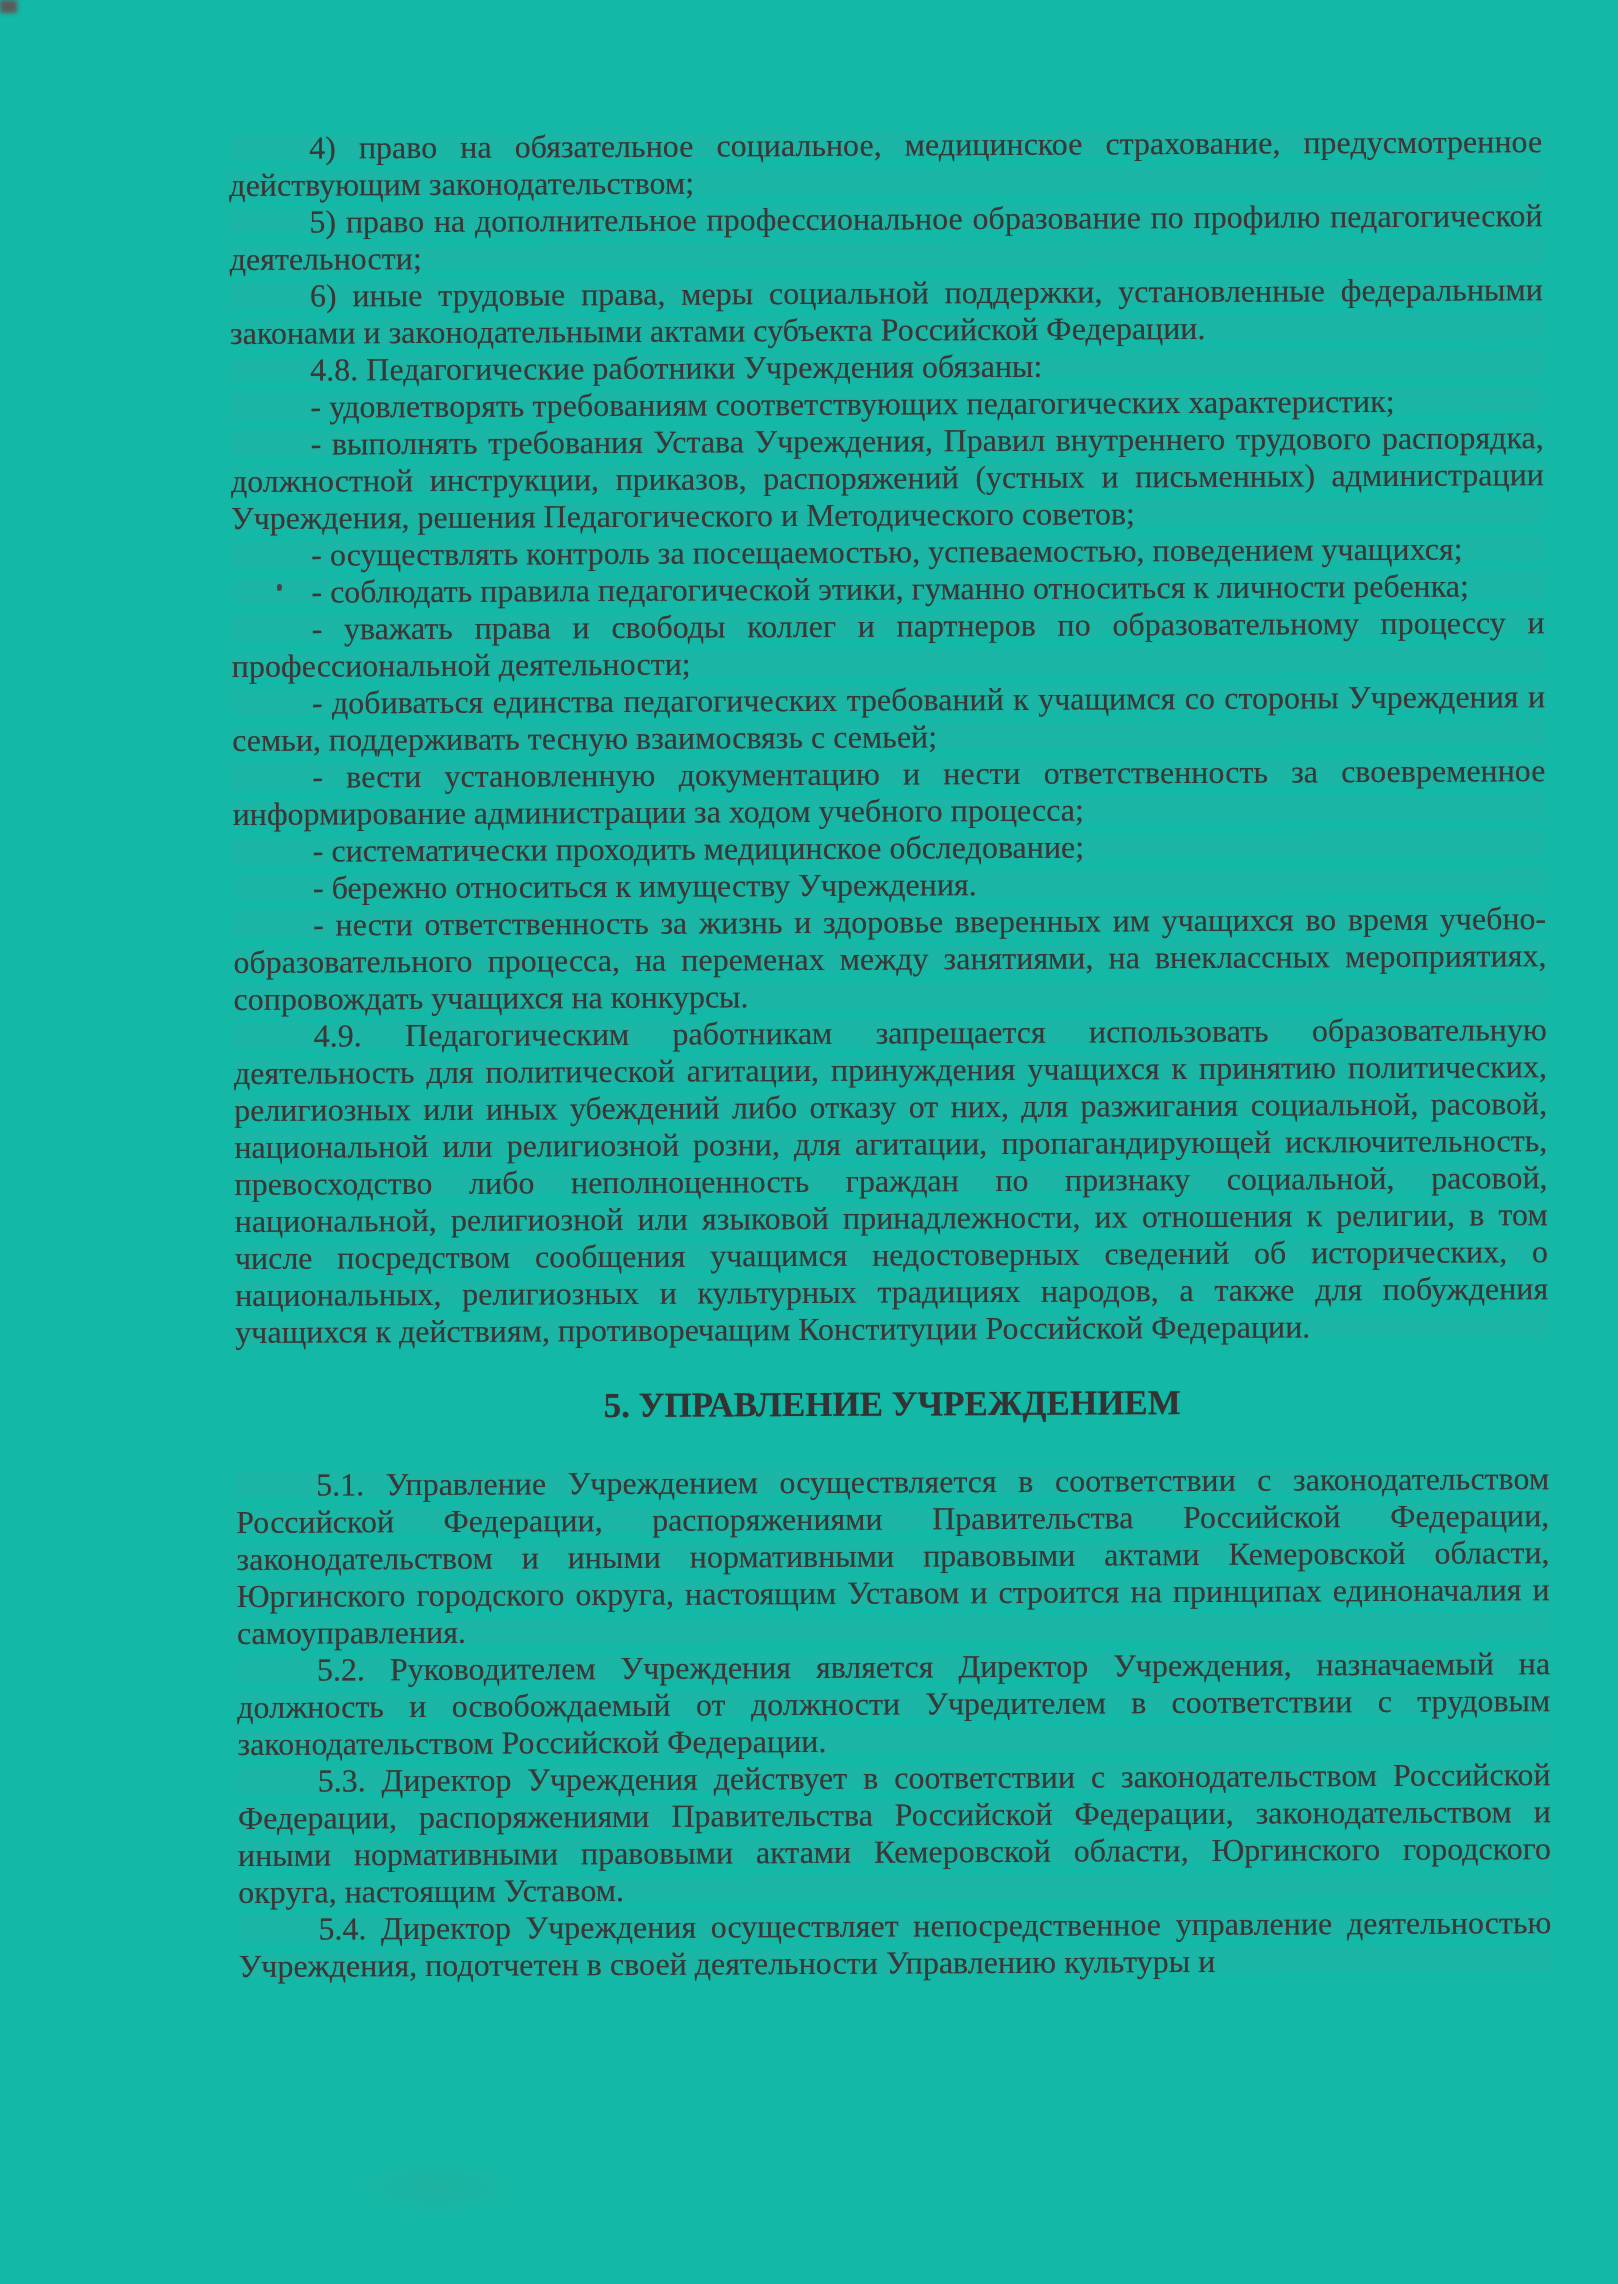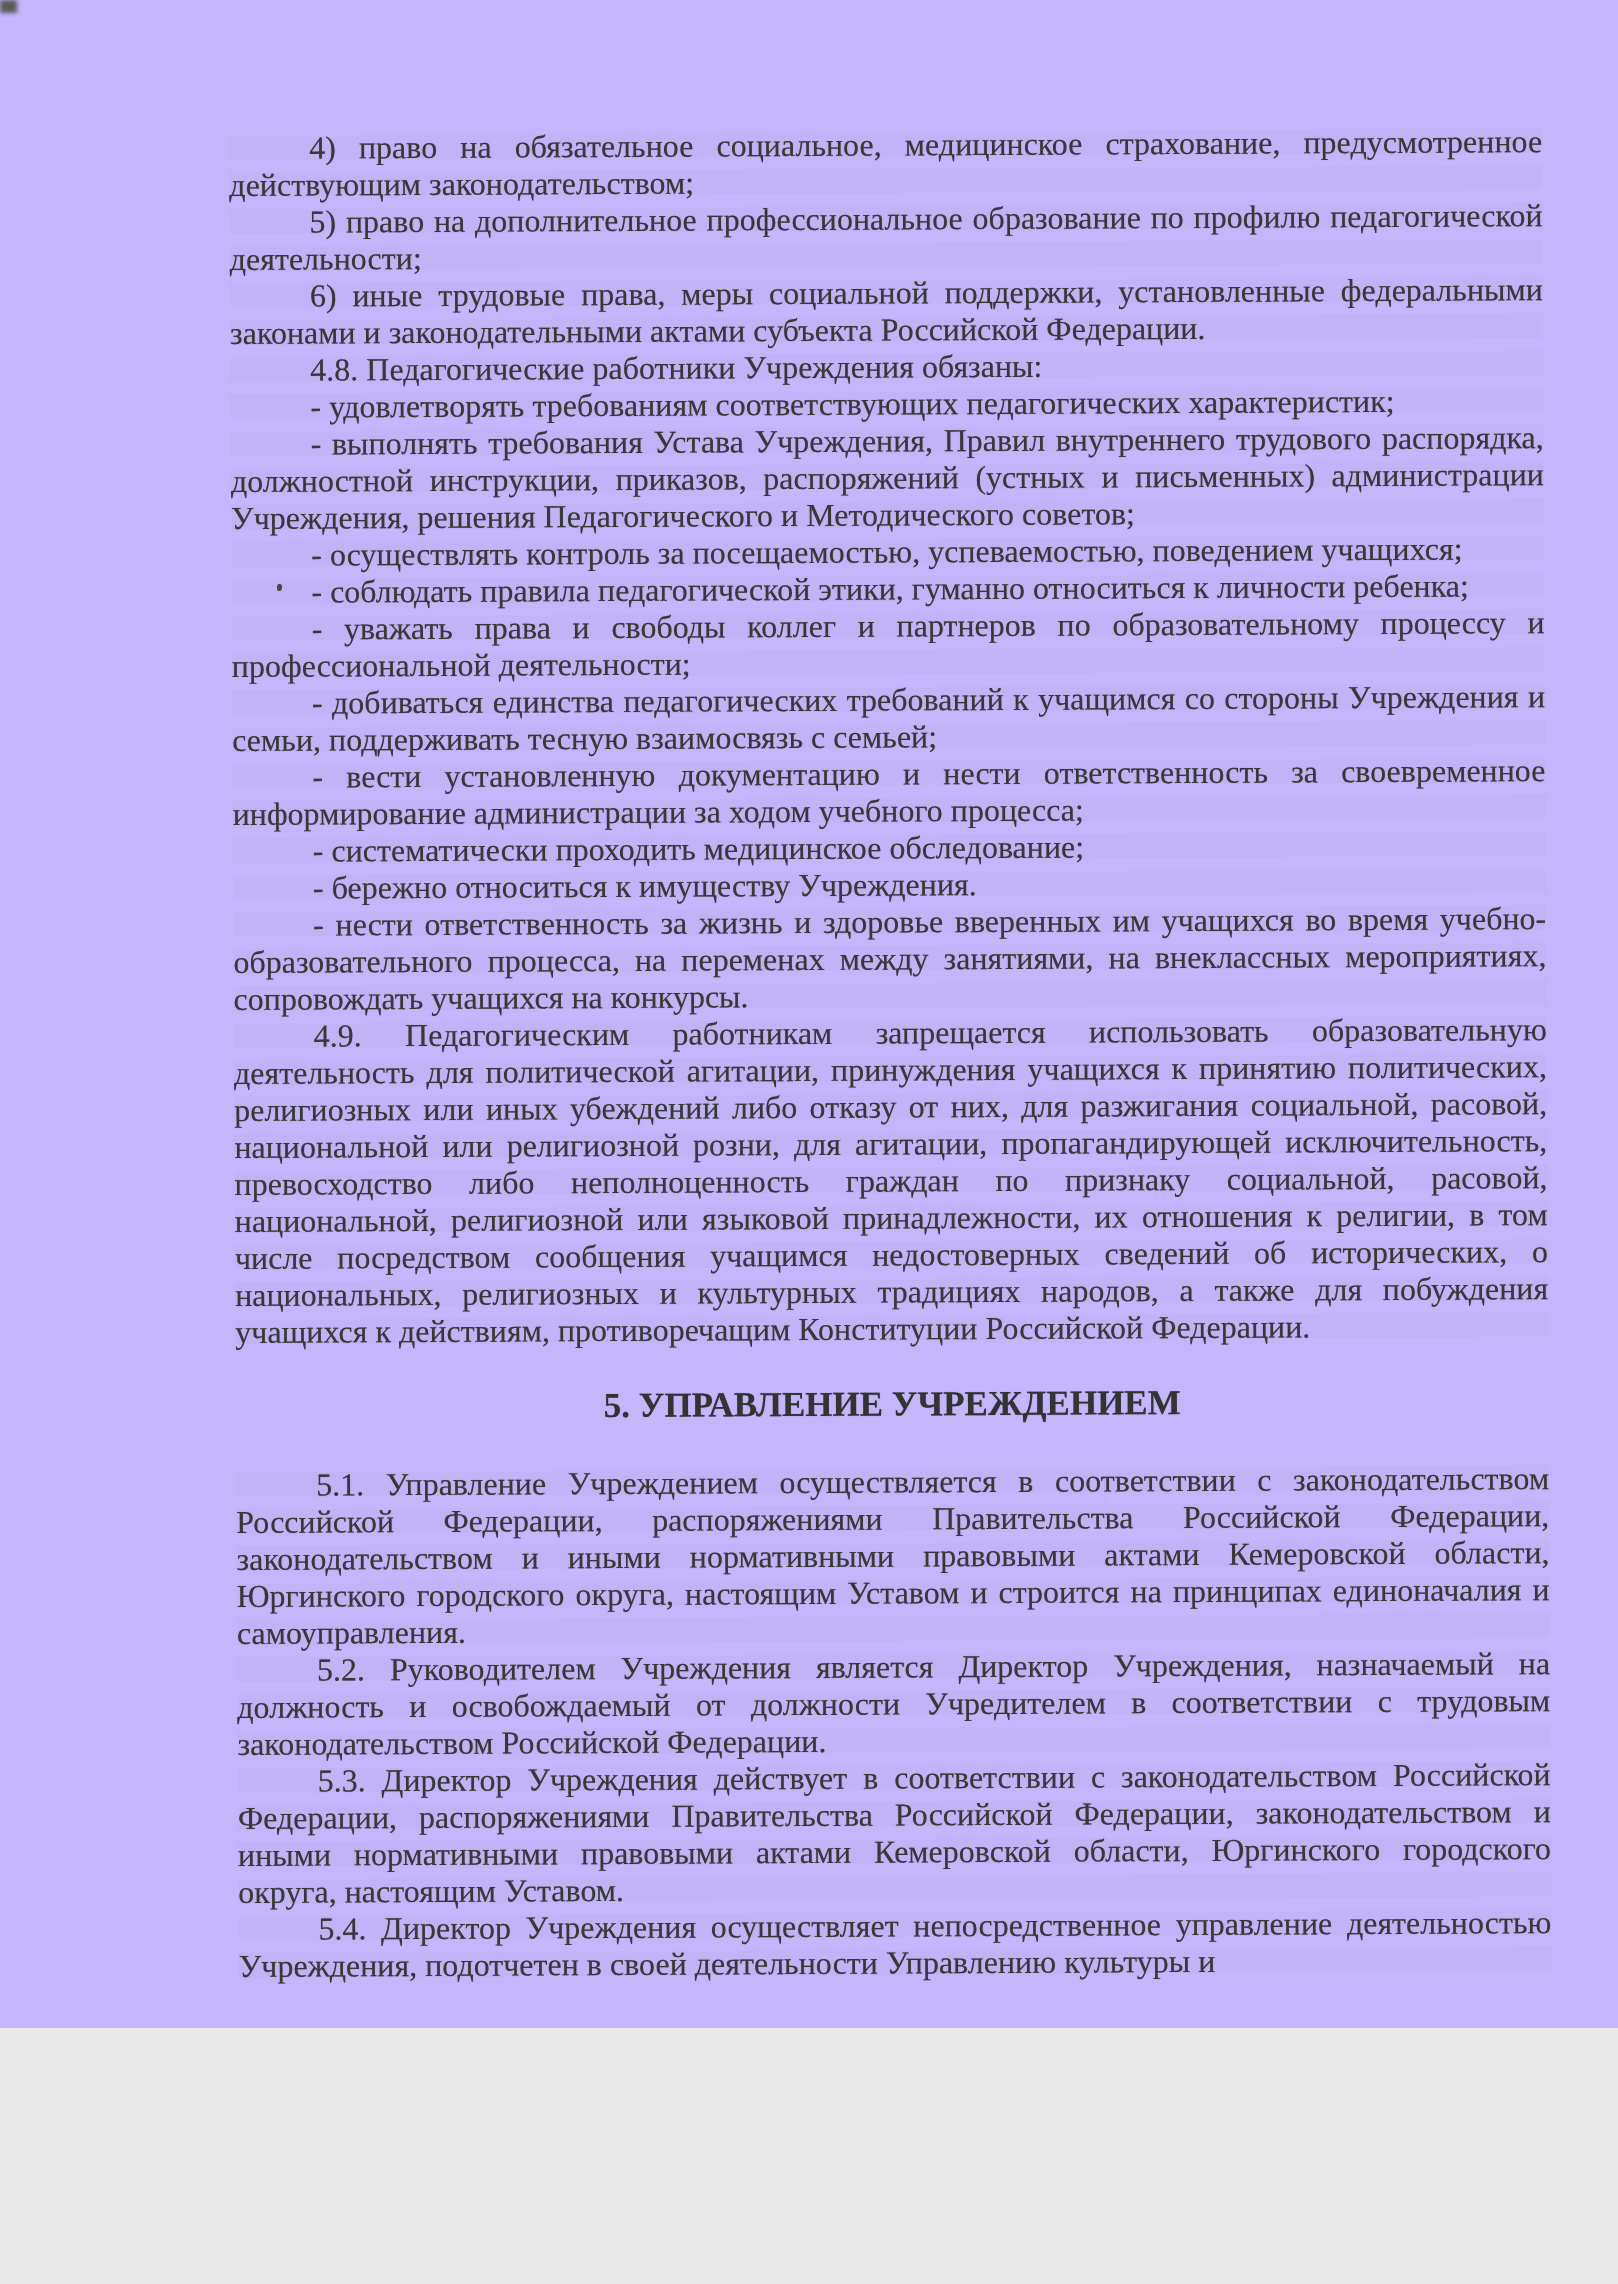--- a/index.html
+++ b/index.html
@@ -3,22 +3,22 @@
 <meta charset="utf-8">
 <style>
   html, body {
     margin: 0;
     padding: 0;
     background: #e8e8e8;
   }
   .sheet {
     position: relative;
     width: 1618px;
-    height: 2028px;
-    background: #c4b5fd;
+    height: 2284px;
+    background: #14b8a6;
     overflow: hidden;
     font-family: "Liberation Serif", "DejaVu Serif", serif;
   }
   
   .corner-mark {
     position: absolute;
     left: 0;
     top: 0;
     width: 17px;
     height: 13px;

